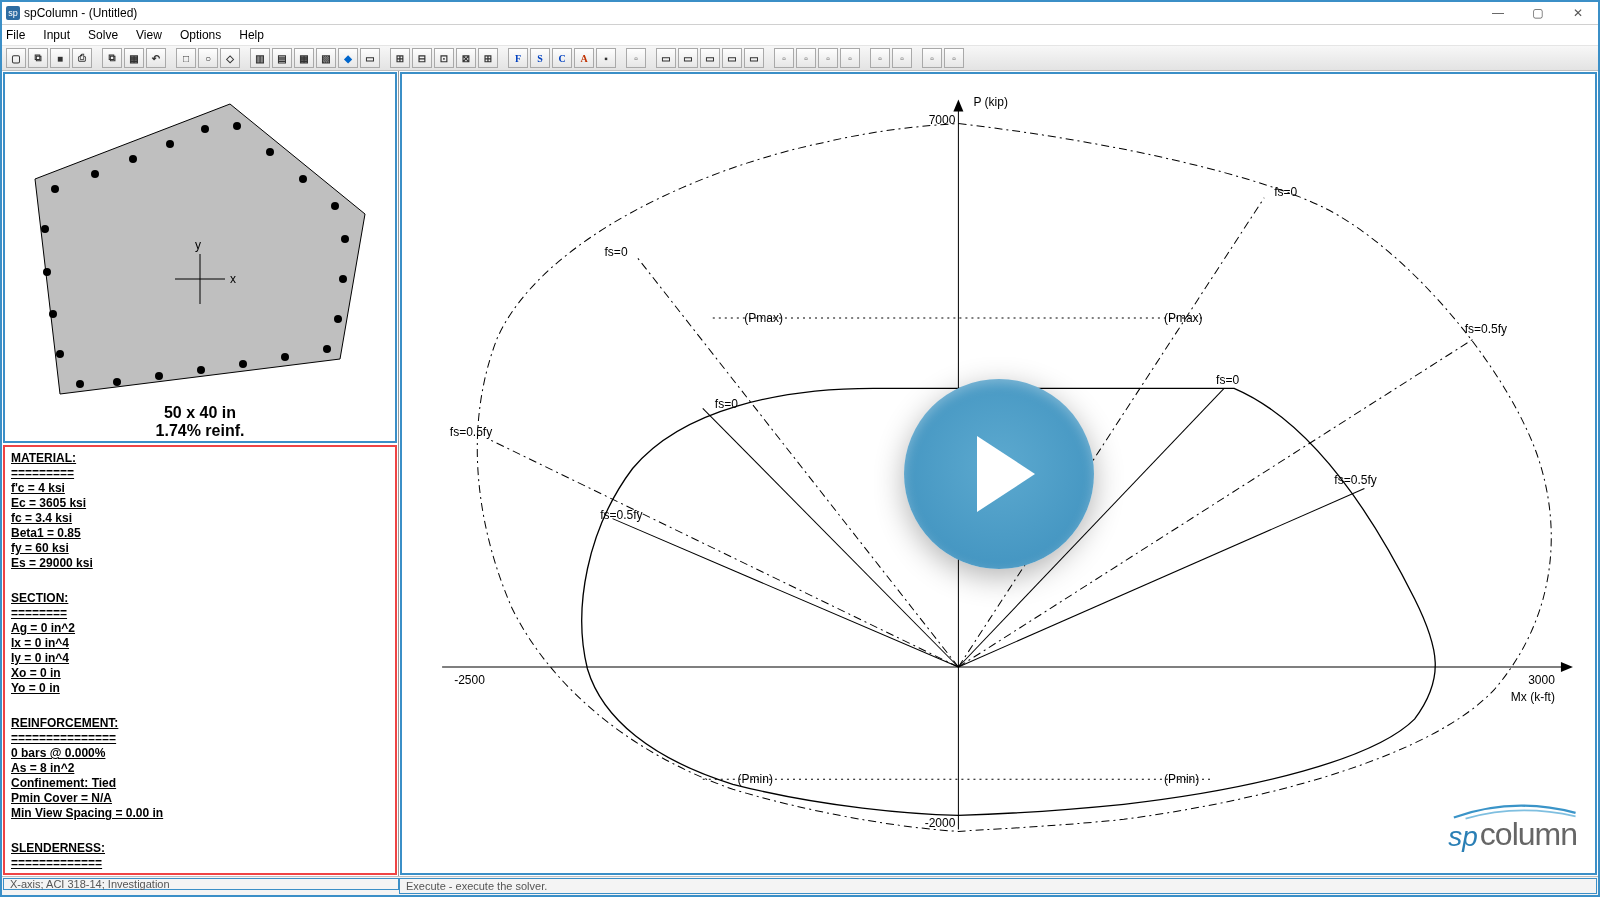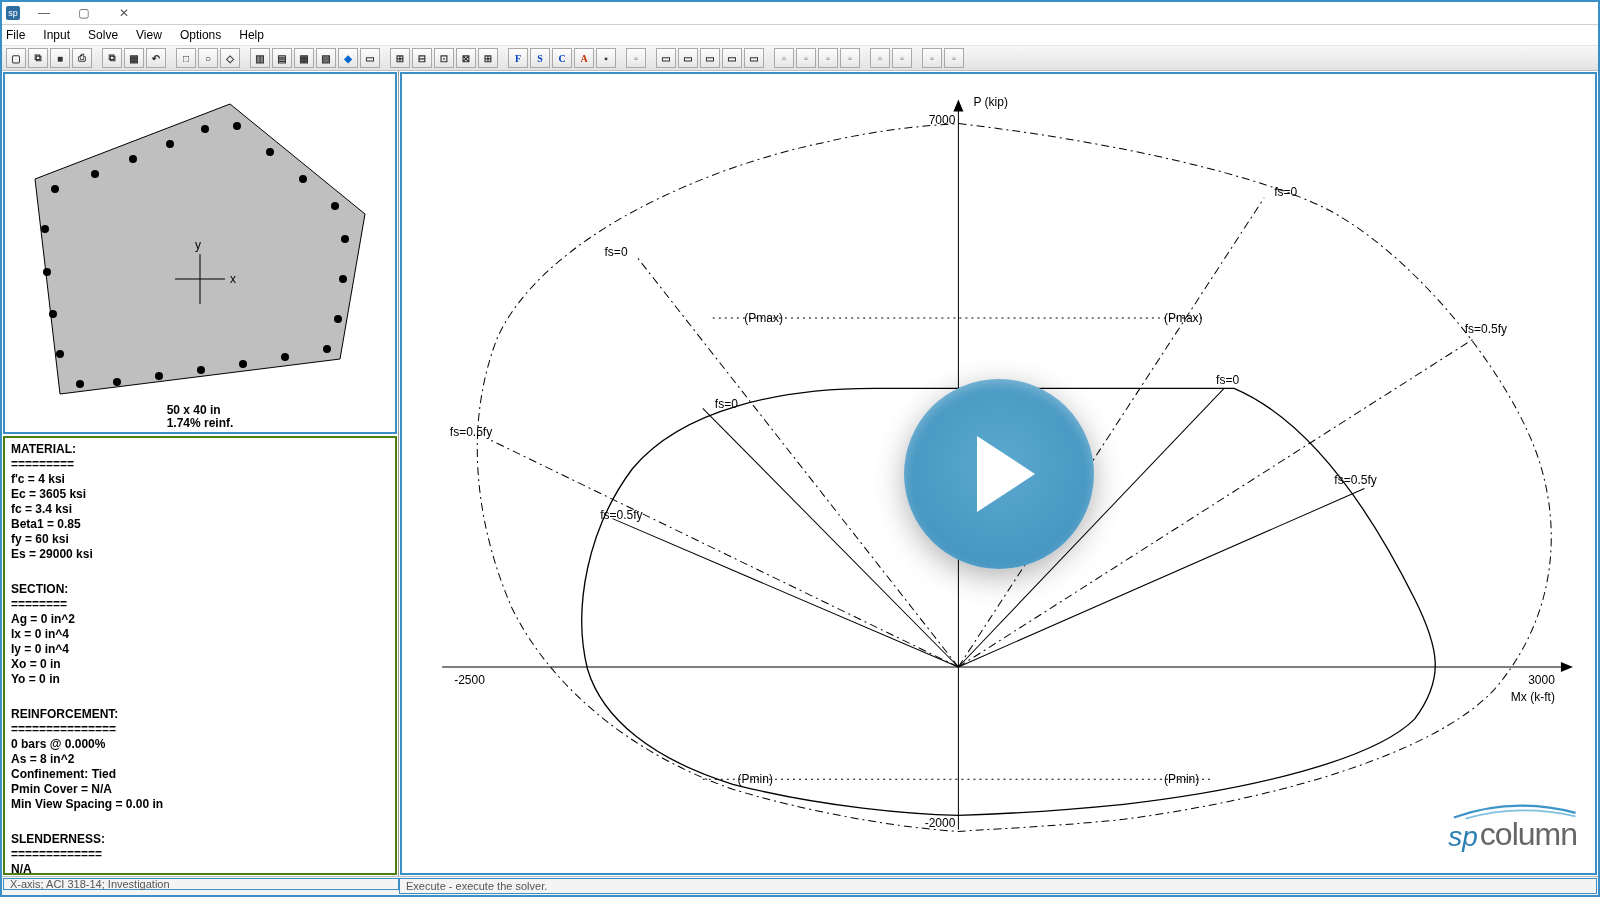--- a/index.html
+++ b/index.html
@@ -11,22 +11,22 @@
   .winbtn{width:40px;height:22px;display:flex;align-items:center;justify-content:center;font-size:12px;color:#555;}
   .menubar{height:20px;background:#fff;display:flex;align-items:center;padding-left:4px;gap:18px;border-bottom:1px solid #e5e5e5;font-size:12px;}
   .menubar span{cursor:default;}
   .toolbar{height:24px;background:linear-gradient(#f7f7f7,#e3e3e3);border-bottom:1px solid #bfbfbf;display:flex;align-items:center;padding-left:4px;gap:2px;}
   .tbtn{width:18px;height:18px;border:1px solid #a9a9a9;background:linear-gradient(#fefefe,#e6e6e6);display:flex;align-items:center;justify-content:center;font-size:10px;color:#333;font-family:"Times New Roman",serif;font-weight:bold;}
   .tsep{width:6px;}
   .content{flex:1;display:flex;min-height:0;}
   .leftcol{width:396px;display:flex;flex-direction:column;border-right:1px solid #999;}
   .sectionview{flex:0 0 360px;border:2px solid #3b8fc7;margin:1px;box-sizing:border-box;background:#fff;display:flex;flex-direction:column;align-items:center;justify-content:flex-end;}
   .sectionview svg{flex:1;width:100%;}
-  .secdim{font-size:12px;font-weight:bold;text-align:left;line-height:1.1;margin-bottom:2px;}
-  .infopanel{flex:1;border:2px solid #4d7c0f;margin:1px;box-sizing:border-box;padding:4px 6px;font-size:12px;line-height:1.25;font-family:Arial,sans-serif;font-weight:bold;overflow:hidden;}
+  .secdim{font-size:16px;font-weight:bold;text-align:center;line-height:1.1;margin-bottom:2px;}
+  .infopanel{flex:1;border:2px solid #ef4444;margin:1px;box-sizing:border-box;padding:4px 6px;font-size:12px;line-height:1.25;font-family:Arial,sans-serif;font-weight:bold;overflow:hidden;text-decoration:underline;}
   .infopanel .hdr{margin-top:20px;}
   .infopanel .sep{letter-spacing:0;}
   .chartpanel{flex:1;border:2px solid #3b8fc7;margin:1px;box-sizing:border-box;background:#fff;position:relative;}
   .chartpanel svg{width:100%;height:100%;}
   .playbtn{position:absolute;left:50%;top:50%;width:190px;height:190px;margin-left:-95px;margin-top:-95px;border-radius:50%;background:radial-gradient(circle at 50% 45%, #5ca9cf, #3c8fbd);box-shadow:0 8px 30px rgba(0,0,0,.3), inset 0 4px 12px rgba(255,255,255,.3);display:flex;align-items:center;justify-content:center;}
   .playbtn:after{content:"";display:block;width:0;height:0;border-left:58px solid #fff;border-top:38px solid transparent;border-bottom:38px solid transparent;margin-left:14px;}
   .brand{position:absolute;right:18px;bottom:20px;font-family:Arial,sans-serif;display:flex;align-items:flex-end;gap:2px;}
   .brand .sp{color:#2a7fb5;font-size:28px;font-style:italic;font-weight:500;}
   .brand .col{color:#666;font-size:32px;font-weight:400;letter-spacing:-1px;}
   .brand svg{position:absolute;right:0;top:-24px;}
@@ -36,20 +36,21 @@
   .statusbar .cell.right{flex:1;margin:1px 1px 1px 0;}
   text{font-family:Arial,sans-serif;}
 </style>
 </head>
 <body>
 
 <div class="frame">
 
   <div class="titlebar">
     <div class="logo">sp</div>
+    <div class="title">spColumn - (Untitled)</div>
     <div class="winbtns">
       <div class="winbtn">—</div>
       <div class="winbtn">▢</div>
       <div class="winbtn">✕</div>
     </div>
   </div>
 
   <div class="menubar">
     <span>File</span>
     <span>Input</span>

